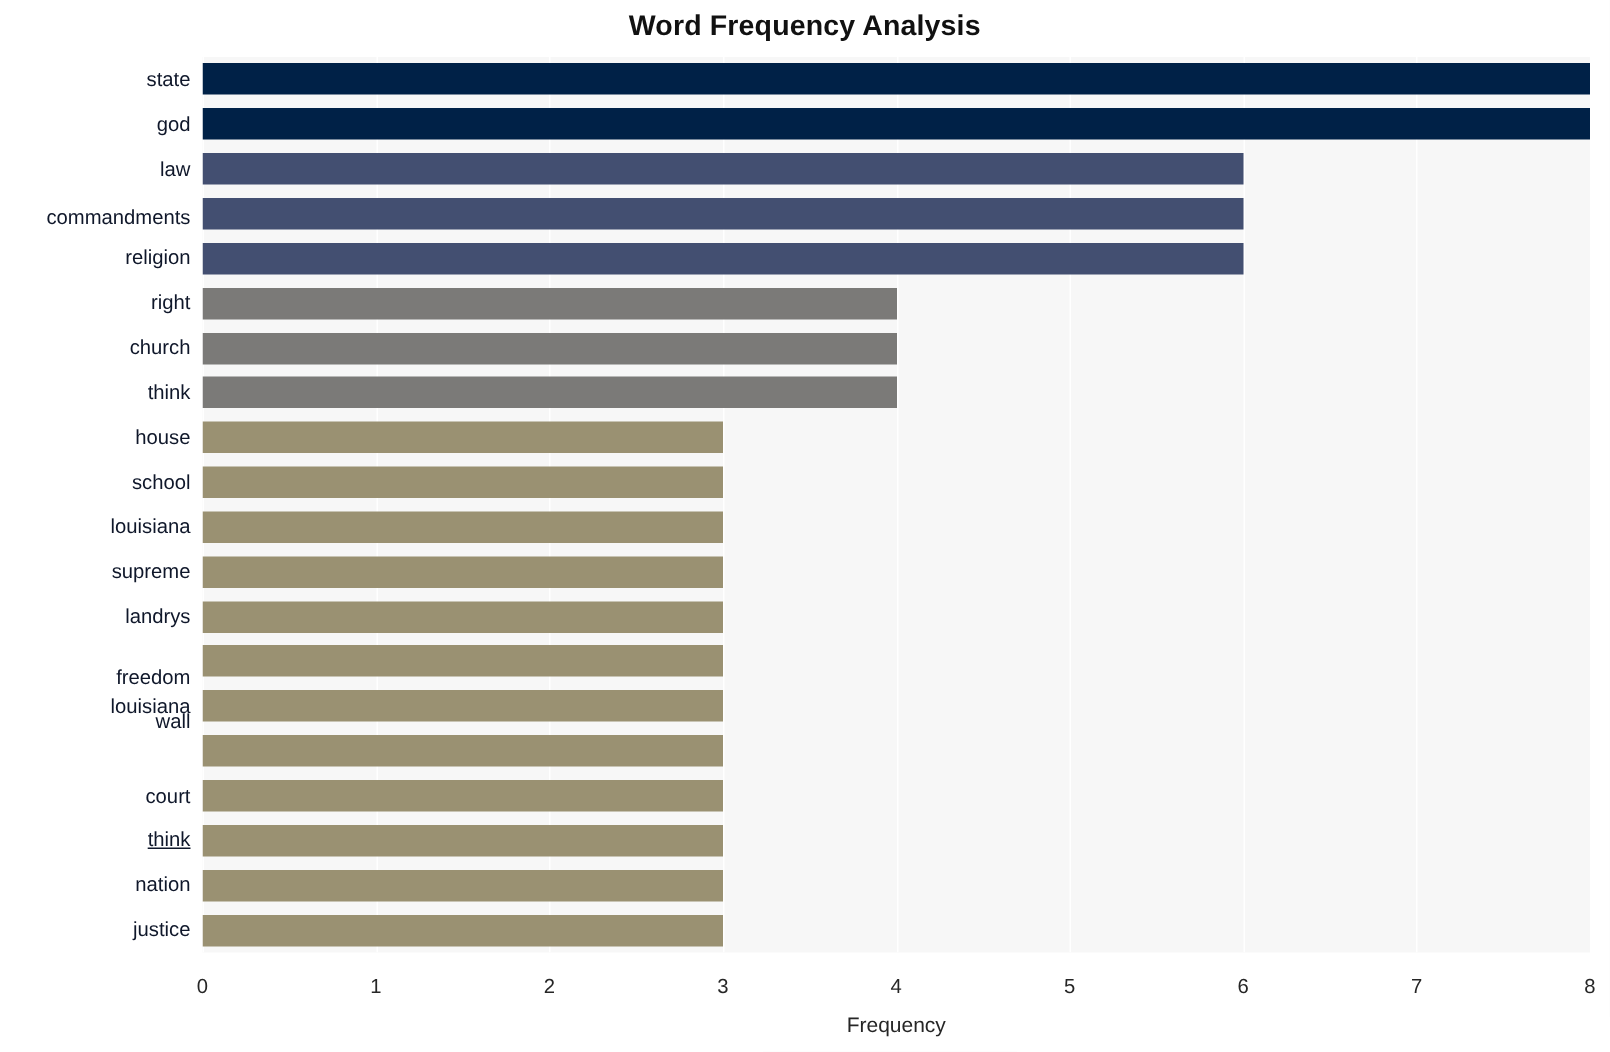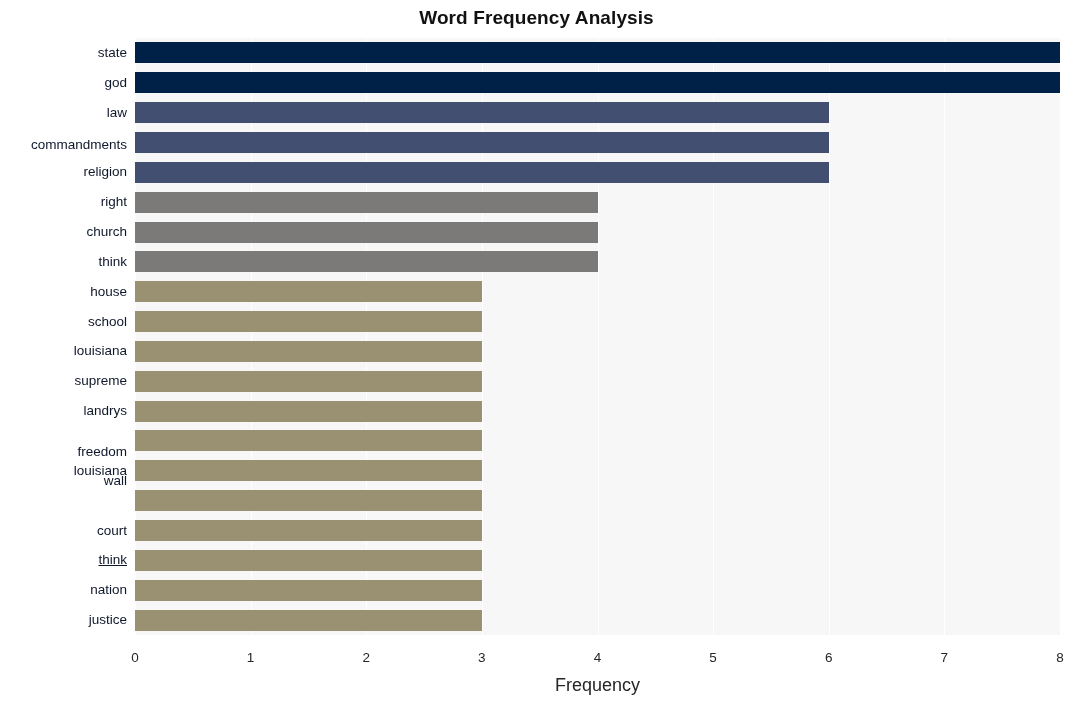--- a/index.html
+++ b/index.html
@@ -96,21 +96,21 @@
     font-size: 13.5px;
     color: #262626;
   }
 
   #x-axis-title {
     position: absolute;
     left: 135px;
     top: 675px;
     width: 925px;
     text-align: center;
-    font-size: 18px;
+    font-size: 14px;
     color: #262626;
   }
 </style>
 </head>
 <body>
 
 <div id="figure">
 
   <div id="chart-title">Word Frequency Analysis</div>
 

